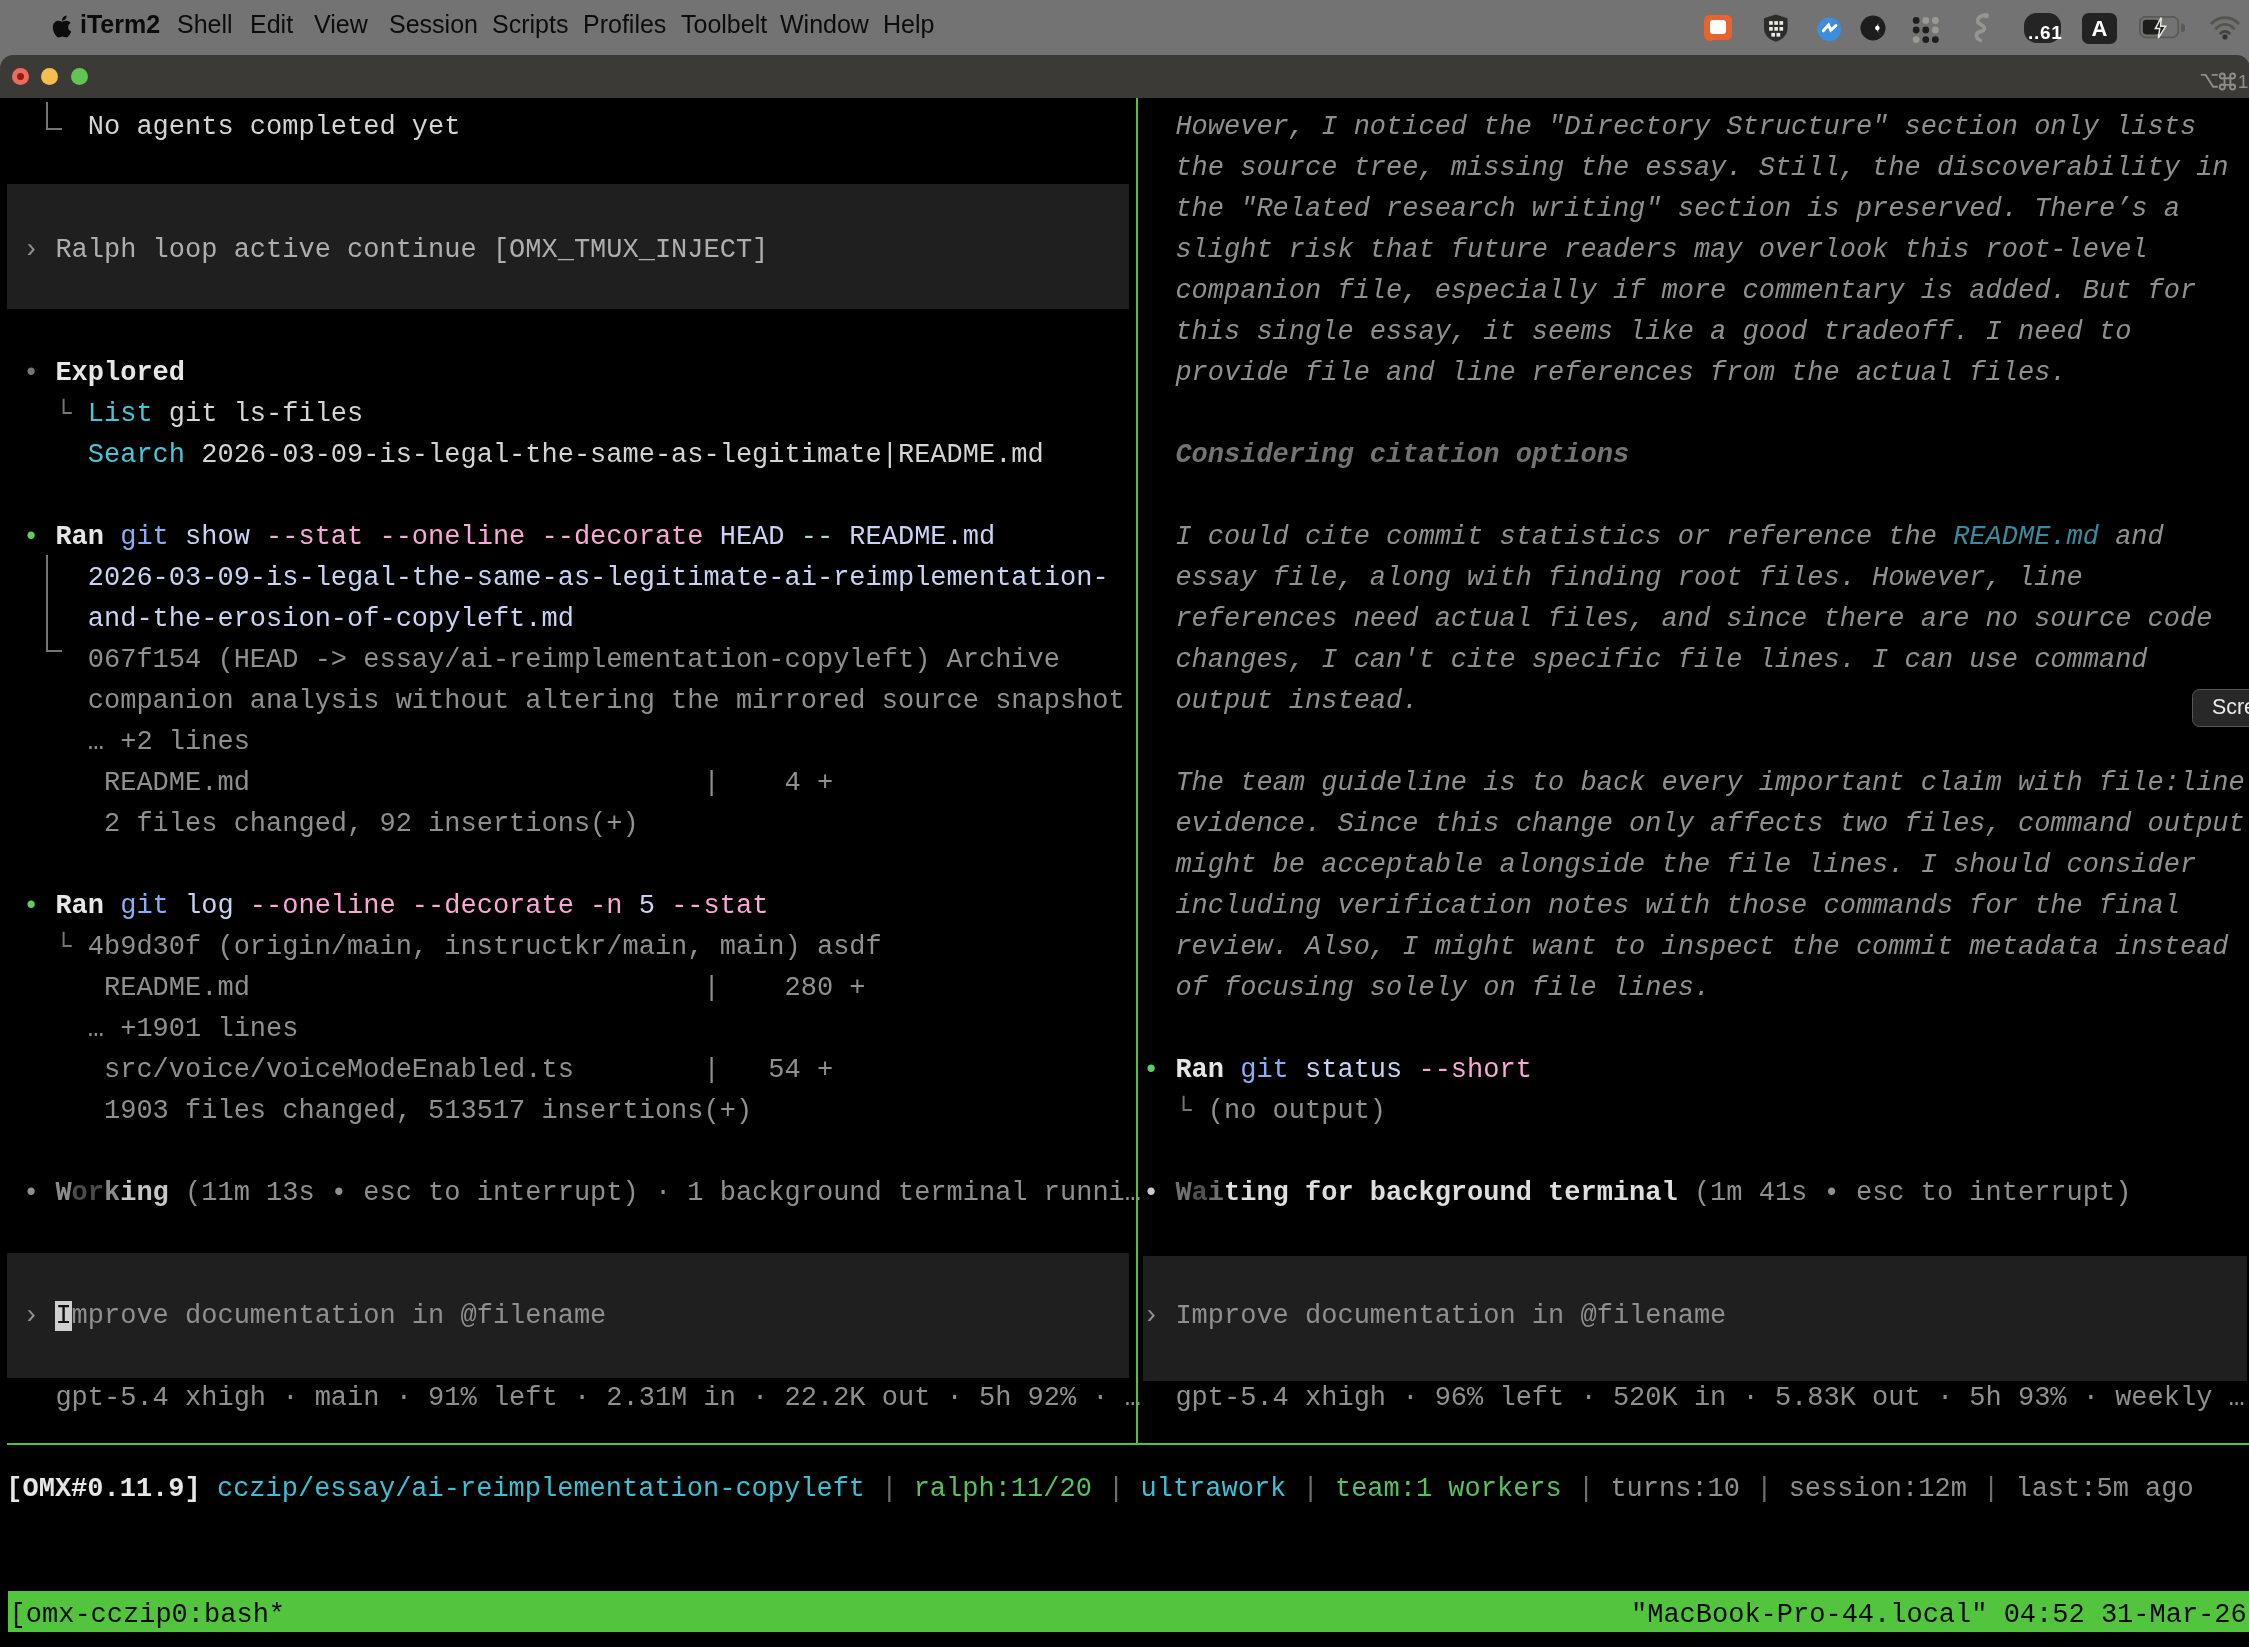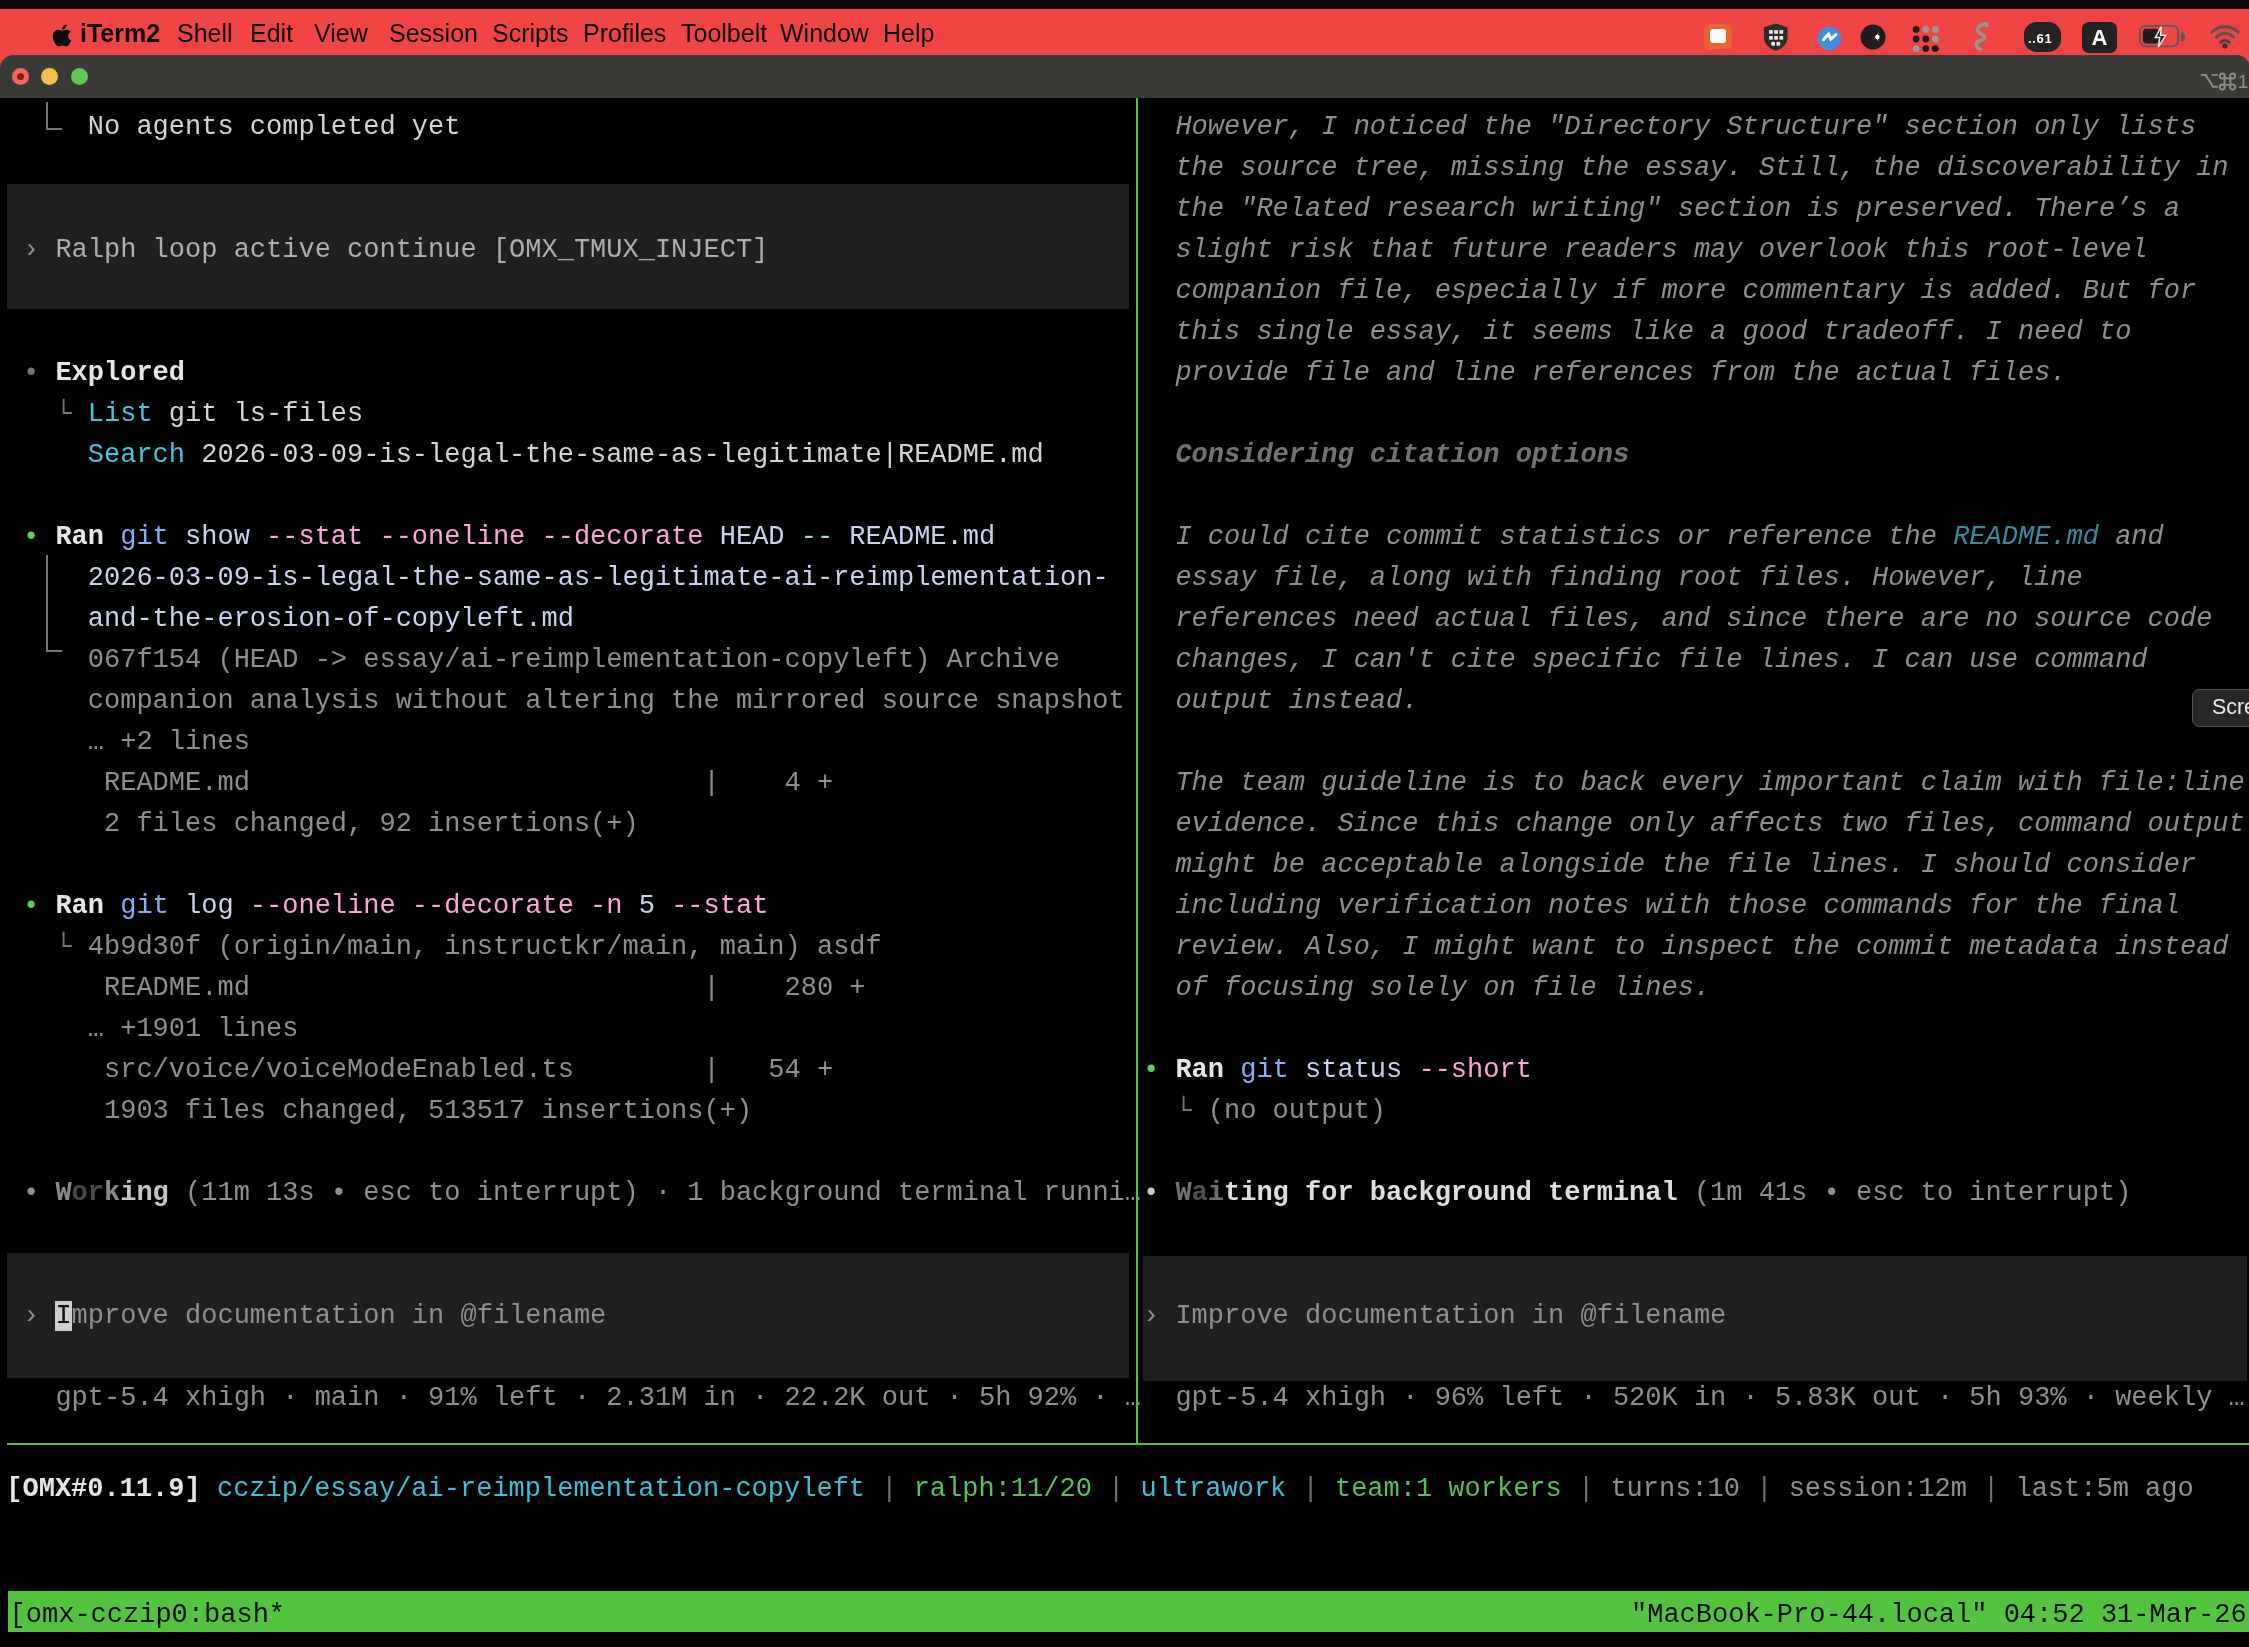--- a/index.html
+++ b/index.html
@@ -1,18 +1,18 @@
 <!DOCTYPE html>
 <html style="font-size:11.8px"><head><meta charset="utf-8"><style>
 *{margin:0;padding:0;box-sizing:border-box}
 html,body{width:2250px;height:1648px;background:#000;overflow:hidden}
 body{position:relative;font-family:"Liberation Sans",sans-serif}
 .abs{position:absolute}
 pre{position:absolute;margin:0;font-family:"Liberation Mono",monospace;font-size:27px;line-height:41px;color:#d4d4d4;white-space:pre}
-.menubar{left:0;top:9px;width:2250px;height:69px;background:#ef4444;color:#0c0c0c;font-size:25px}
+.menubar{left:0;top:0;width:2250px;height:69px;background:#737373;color:#0c0c0c;font-size:25px}
 .mi{position:absolute;top:9.6px}
 .titlebar{left:0;top:55px;width:2250px;height:43px;background:#3b3a37;border-radius:13.3px 13.3px 0 0}
 .tl{position:absolute;top:13px;width:17px;height:17px;border-radius:50%}
 .title{position:absolute;top:8.9px;width:2250px;text-align:center;color:#b3b1ad;font-size:23px;font-weight:bold}
 .dim{color:#8f8f8f}
 .tr{color:#757575}
 .cy{color:#48c6d8}
 .bl{color:#8aaef6}
 .pw{color:#c9d3f1}
 .rs{color:#f9a8d4}
@@ -78,21 +78,21 @@
       <circle cx="32" cy="19" r="4.6" fill="#9a9a95"></circle>
       <circle cx="6" cy="32" r="4.6" fill="#9a9a95"></circle>
       <circle cx="19" cy="32" r="4.6" fill="#1d1d1d"></circle>
       <circle cx="32" cy="32" r="4.6" fill="#1d1d1d"></circle>
     </svg>
     <svg class="abs" style="left:1968px;top:11.8px" width="25" height="32" viewBox="0 0 34 44">
 <path d="M24 4 C12 6 10 14 17 17 C24 20 24 26 17 27 C10 28 9 36 17 39" stroke="#96958f" stroke-width="5" fill="none" stroke-linecap="round"></path>
       <circle cx="25" cy="5" r="3.5" fill="#96958f"></circle>
     </svg>
     <div class="abs" style="left:2024px;top:13.3px;width:37px;height:29.5px;background:#242424;border-radius:12.5px"></div>
-<div class="abs" style="left:2028px;top:22px;color:#fff;font-size:13px;font-weight:bold;letter-spacing:0.7px">..61</div>
+<div class="abs" style="left:2028px;top:22px;color:#fff;font-size:19px;font-weight:bold;letter-spacing:0.7px">..61</div>
     <div class="abs" style="left:2082px;top:12.5px;width:35px;height:31px;background:#222;border-radius:6.6px;color:#fff;font-size:22px;font-weight:bold;text-align:center;line-height:31px">A</div>
     <svg class="abs" style="left:2139px;top:16px" width="46" height="23.6" viewBox="0 0 62 32">
 <rect x="1" y="1" width="52" height="28" rx="8" fill="none" stroke="#5a5a55" stroke-width="2.5"></rect>
 <rect x="5" y="5" width="22" height="20" rx="4.5" fill="#1d1d1d"></rect>
 <path d="M57 10 v12 a6 6 0 0 0 0-12" fill="#5a5a55"></path>
 <path d="M30 2 L22 17 H28 L26 30 L36 14 H29 Z" fill="#1d1d1d" stroke="#edebe0" stroke-width="2"></path>
     </svg>
     <svg class="abs" style="left:2209px;top:14.8px" width="32" height="25" viewBox="0 0 44 34">
 <g fill="none" stroke="#8b8a85" stroke-width="4" stroke-linecap="round">
 <path d="M4 11 C14 1 30 1 40 11" stroke="#55544f"></path>

